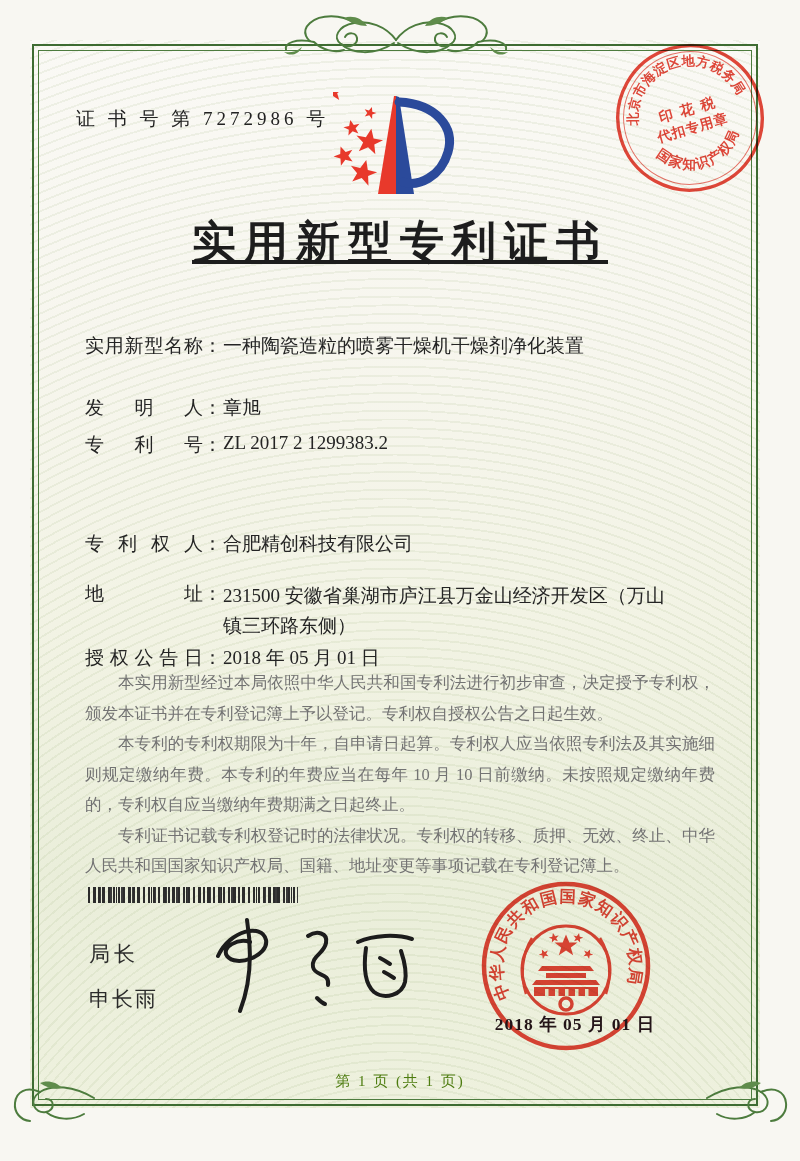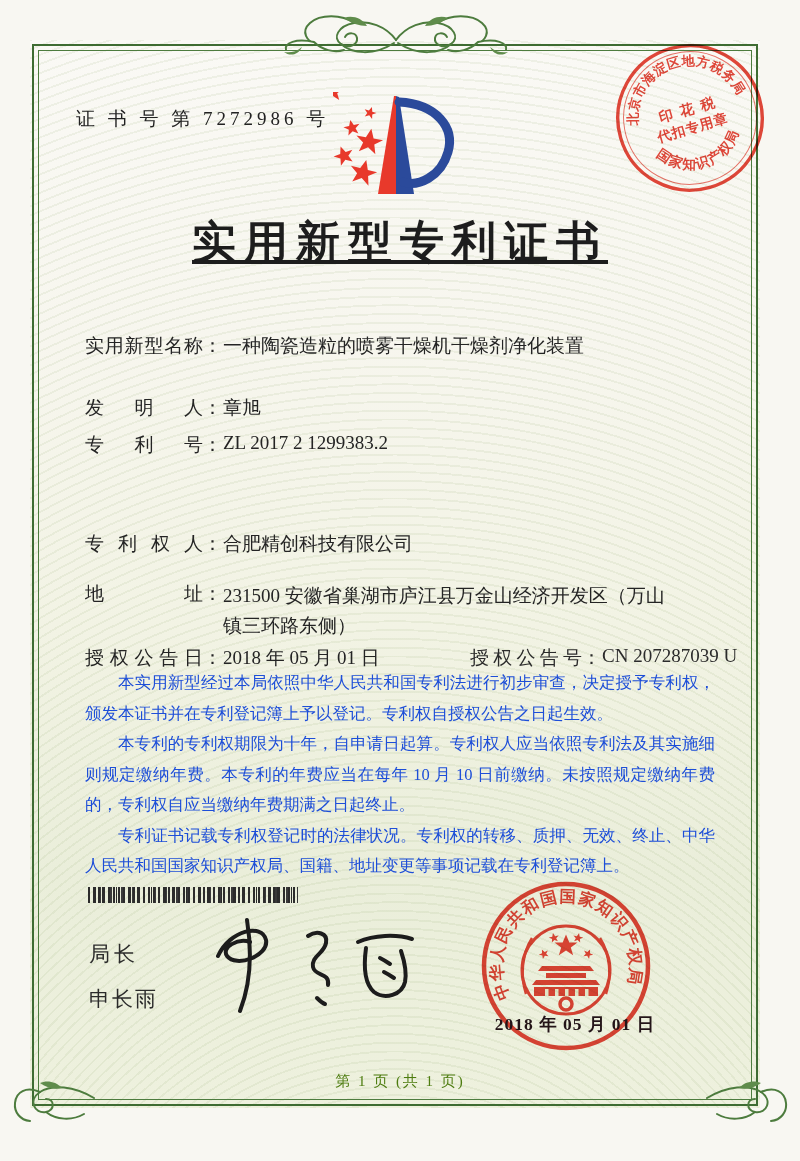--- a/index.html
+++ b/index.html
@@ -51,21 +51,21 @@
   .field-colon { display:inline-block; width:20px; }
   .field-value { display:inline-block; vertical-align:top; white-space:normal; }
   .row-1 { top:333px; } .row-2 { top:395px; } .row-3 { top:432px; }
   .row-4 { top:482px; } .row-5 { top:531px; }
   .row-6 { top:581px; } .row-6 .field-value { width:452px; line-height:30px; }
   .row-7 { top:645px; }
   .row-7b { position:absolute; left:470px; top:645px; font-size:19px; white-space:nowrap; }
   .row-7b .field-label { width:112px; }
   .paragraphs {
     position:absolute; left:85px; top:668px; width:630px;
-    font-size:16.5px; line-height:30.5px; text-align:justify; color:#1d4ed8;
+    font-size:16.5px; line-height:30.5px; text-align:justify; color:#737373;
   }
   .paragraphs p { text-indent:2em; }
   .barcode {
     position:absolute; left:88px; top:887px; width:210px; height:16px;
     background:
       repeating-linear-gradient(90deg,#2c2c2c 0 2px,rgba(0,0,0,0) 2px 5px),
       repeating-linear-gradient(90deg,#2c2c2c 0 1px,rgba(0,0,0,0) 1px 7px),
       repeating-linear-gradient(90deg,#3a3a3a 0 2px,rgba(0,0,0,0) 2px 11px);
   }
   .director-title { position:absolute; left:89px; top:940px; font-size:21px; letter-spacing:4px; }
@@ -170,23 +170,20 @@
     <span class="field-label">专利号</span><span class="field-colon">：</span><span class="field-value">ZL 2017 2 1299383.2</span>
   </div>
   <div class="field-row row-5">
     <span class="field-label">专利权人</span><span class="field-colon">：</span><span class="field-value">合肥精创科技有限公司</span>
   </div>
   <div class="field-row row-6">
     <span class="field-label">地址</span><span class="field-colon">：</span><span class="field-value">231500 安徽省巢湖市庐江县万金山经济开发区（万山镇三环路东侧）</span>
   </div>
   <div class="field-row row-7">
     <span class="field-label">授权公告日</span><span class="field-colon">：</span><span class="field-value">2018 年 05 月 01 日</span>
-  </div>
-  <div class="row-7b">
-    <span class="field-label">授权公告号</span><span class="field-colon">：</span><span class="field-value">CN 207287039 U</span>
   </div>
 
   <div class="paragraphs">
     <p>本实用新型经过本局依照中华人民共和国专利法进行初步审查，决定授予专利权，颁发本证书并在专利登记簿上予以登记。专利权自授权公告之日起生效。</p>
     <p>本专利的专利权期限为十年，自申请日起算。专利权人应当依照专利法及其实施细则规定缴纳年费。本专利的年费应当在每年 10 月 10 日前缴纳。未按照规定缴纳年费的，专利权自应当缴纳年费期满之日起终止。</p>
     <p>专利证书记载专利权登记时的法律状况。专利权的转移、质押、无效、终止、中华人民共和国国家知识产权局、国籍、地址变更等事项记载在专利登记簿上。</p>
   </div>
 
   <div class="barcode"></div>
 

